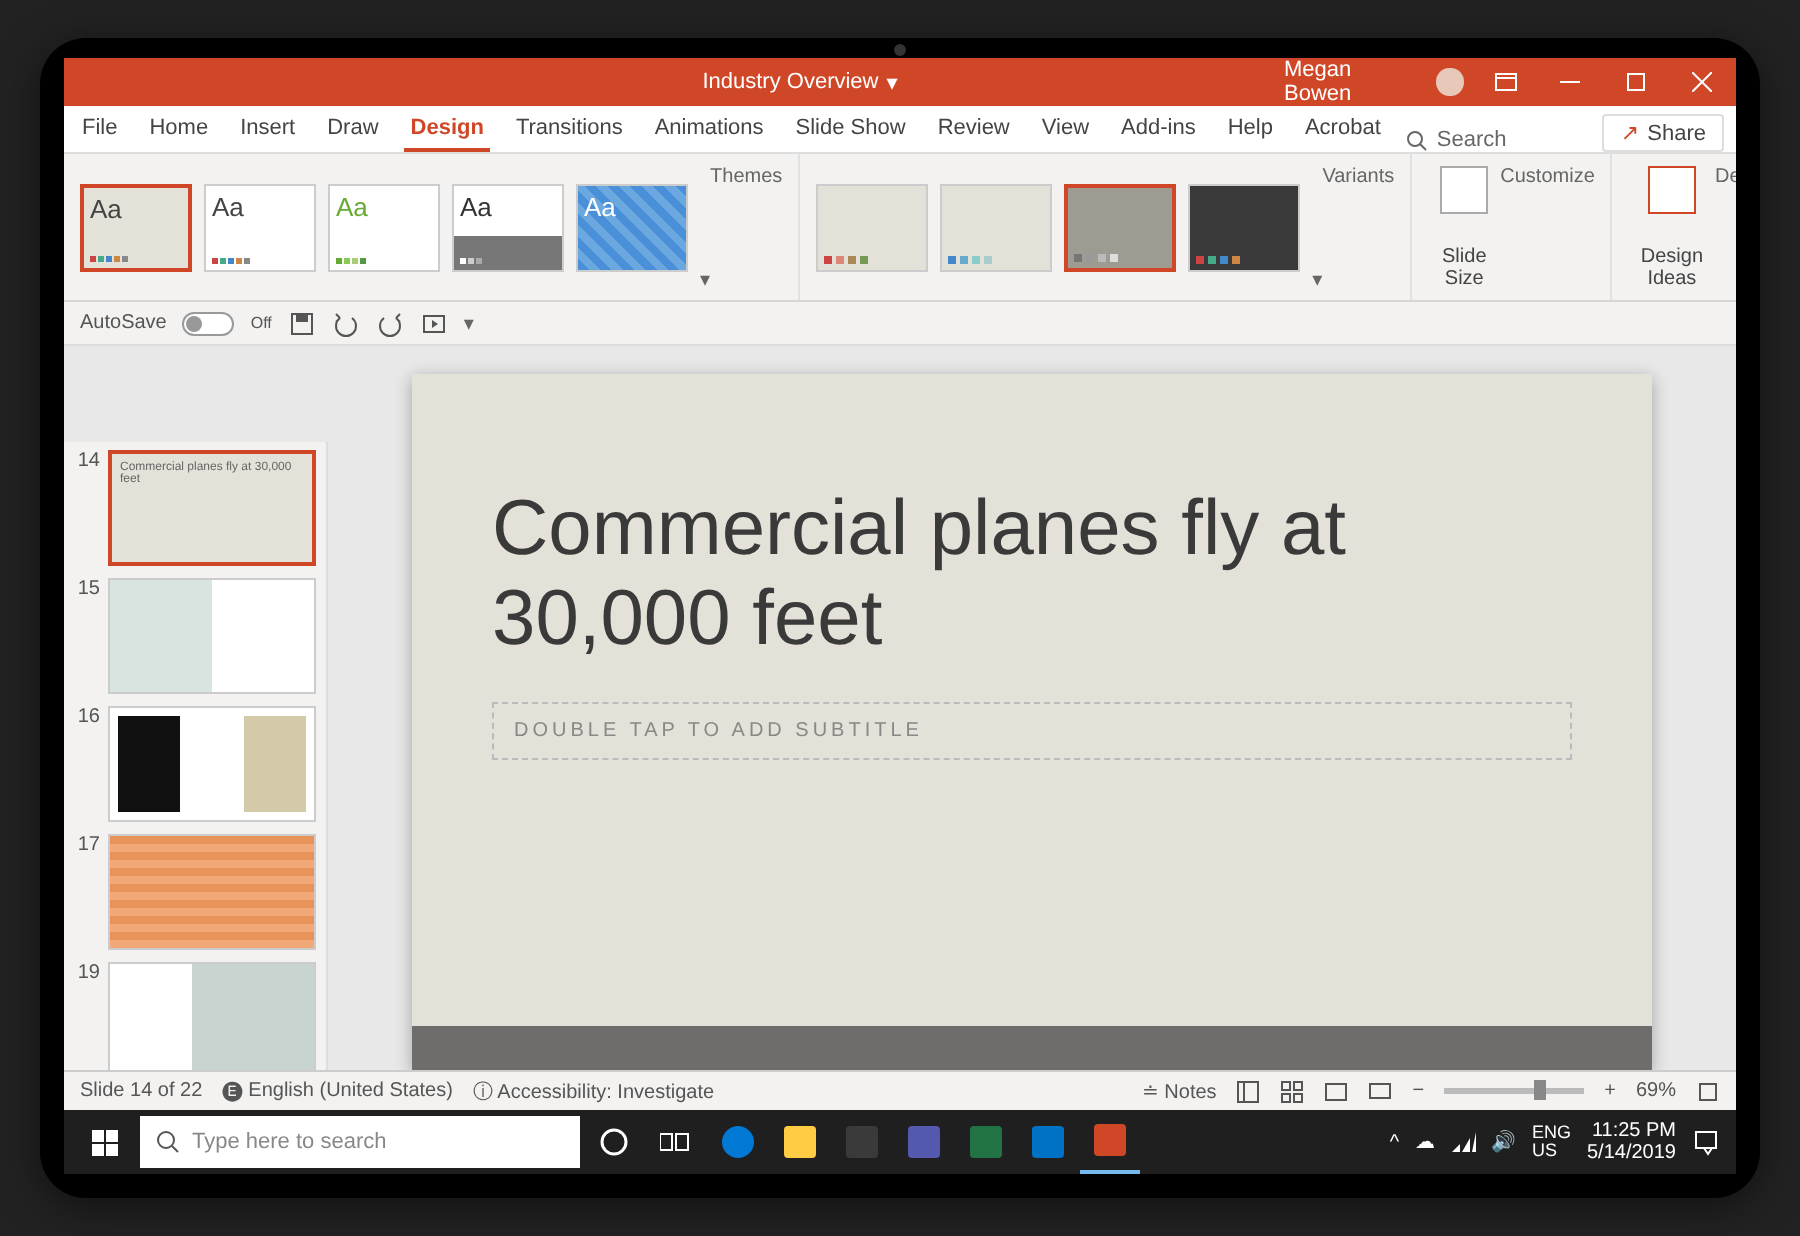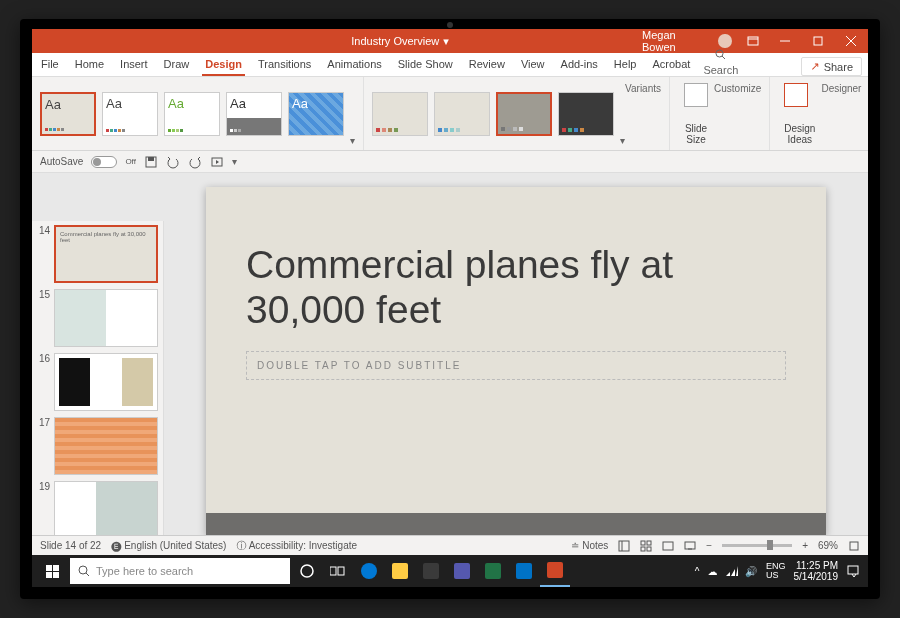--- a/index.html
+++ b/index.html
@@ -1,49 +1,49 @@
 <!DOCTYPE html>
 <html><head>
 <meta charset="utf-8">
 <style>
   * { box-sizing: border-box; margin: 0; padding: 0; font-family: "Segoe UI", sans-serif; }
   body { background: #222; display:flex; align-items:center; justify-content:center; height:618px; width:900px; overflow:hidden;}
-  .device { width: 860px; height: 580px; background:#000; border-radius:4px; padding:10px 12px 12px 12px; position:relative; box-shadow:0 4px 20px rgba(0,0,0,0.5);}
+  .device { width: 860px; height: 580px; background:#000; border-radius:23px; padding:10px 12px 12px 12px; position:relative; box-shadow:0 4px 20px rgba(0,0,0,0.5);}
   .camera { width:6px; height:6px; background:#333; border-radius:50%; position:absolute; top:3px; left:50%; transform:translateX(-50%);}
   .screen { width:100%; height:100%; background:#fff; display:flex; flex-direction:column; overflow:hidden;}
   
   .titlebar { height:24px; background:#d04727; display:flex; align-items:center; color:#fff; font-size:11px; padding:0 6px;}
   .titlebar .left { flex:0 0 120px;}
   .titlebar .center { flex:1; text-align:center; display:flex; align-items:center; justify-content:center; gap:4px;}
   .titlebar .right { flex:0 0 220px; display:flex; align-items:center; justify-content:flex-end; gap:10px;}
   .winbtn { width:24px; height:100%; display:flex; align-items:center; justify-content:center; cursor:pointer;}
   .avatar { width:14px; height:14px; border-radius:50%; background:#e8c8b8;}
   
   .ribbon-tabs { height:24px; background:#fff; display:flex; align-items:flex-end; padding:0 6px; font-size:11px; color:#444; gap:10px; border-bottom:1px solid #ddd;}
   .ribbon-tabs .tab { padding:4px 3px; cursor:pointer; border-bottom:2px solid transparent;}
   .ribbon-tabs .tab.active { color:#d04727; border-bottom:2px solid #d04727; font-weight:600;}
   .ribbon-tabs .spacer { flex:1;}
-  .ribbon-tabs .search { display:flex; align-items:center; gap:4px; color:#666;flex-direction:column;}
+  .ribbon-tabs .search { display:flex; align-items:center; gap:4px; color:#666;}
   .share-btn { border:1px solid #ddd; padding:2px 8px; display:flex; align-items:center; gap:4px; font-size:11px; cursor:pointer; border-radius:2px;}
   .share-ic { color:#d04727;}
   
   .ribbon { height:74px; background:#f3f2f1; border-bottom:1px solid #d6d6d6; display:flex; align-items:stretch; font-size:10px; color:#555;}
   .ribbon-group { display:flex; flex-direction:row; border-right:1px solid #e1e1e1; padding:4px 8px;}
   .ribbon-group .row { flex:1; display:flex; align-items:center; gap:6px;}
   .ribbon-group .label { text-align:center; font-size:10px; color:#666; padding-top:2px;}
   .theme-thumb { width:56px; height:44px; background:#fff; border:1px solid #ccc; display:flex; flex-direction:column; cursor:pointer; padding:3px; position:relative;}
   .theme-thumb.sel { border:2px solid #d04727;}
   .theme-thumb .aa { font-size:13px; font-weight:300;}
   .theme-thumb .dots { position:absolute; bottom:3px; left:3px; display:flex; gap:1px;}
   .theme-thumb .dots span { width:3px; height:3px;}
   .variant-thumb { width:56px; height:44px; border:1px solid #ccc; cursor:pointer; display:flex; flex-direction:column; justify-content:flex-end; padding:3px;}
   .variant-thumb.sel { border:2px solid #d04727;}
   .variant-thumb .vdots { display:flex; gap:2px;}
   .variant-thumb .vdots span { width:4px; height:4px;}
-  .cust-btn { display:flex; flex-direction:column; gap:16px; padding:4px 6px; cursor:pointer; font-size:10px; color:#444; text-align:center;}
+  .cust-btn { display:flex; flex-direction:column; align-items:center; gap:16px; padding:4px 6px; cursor:pointer; font-size:10px; color:#444; text-align:center;}
   .cust-btn .ic { width:24px; height:24px; border:1px solid #aaa; background:#fff;}
   
   .qat { height:22px; background:#f3f2f1; display:flex; align-items:center; gap:8px; padding:0 8px; font-size:10px; color:#555; border-bottom:1px solid #ddd;}
   .toggle { width:26px; height:12px; border:1px solid #999; border-radius:6px; position:relative; background:#fff;}
   .toggle::after { content:''; width:8px; height:8px; background:#999; border-radius:50%; position:absolute; top:1px; left:1px;}
   
   .main { flex:1; display:flex; background:#e8e8e8; overflow:hidden;}
   .thumbs { width:132px; background:#f3f2f1; overflow-y:auto; border-right:1px solid #ddd; padding:4px;margin-top:48px;}
   .thumb-item { display:flex; gap:4px; margin-bottom:6px;}
   .thumb-item .num { width:14px; font-size:10px; color:#555; text-align:right;}
@@ -180,20 +180,21 @@
                 <span style="background:#fff"></span>
                 <span style="background:#ccc"></span>
                 <span style="background:#aaa"></span>
               </div>
             </div>
           <div class="theme-thumb" style="background:repeating-linear-gradient(45deg,#4a90d9,#4a90d9 4px,#6ba8e0 4px,#6ba8e0 8px);">
               <span class="aa" style="color:#fff;">Aa</span>
             </div>
           <span style="align-self:flex-end;color:#666;">▾</span>
         </div>
+        <div class="label">Themes</div>
       </div>
       <div class="ribbon-group" style="flex:1;">
         <div class="row" style="justify-content:center;">
           <div class="variant-thumb" style="background:#e4e1d8;">
               <div class="vdots">
                 <span style="background:#c44"></span>
                 <span style="background:#d87"></span>
                 <span style="background:#a85"></span>
                 <span style="background:#795"></span>
               </div>

